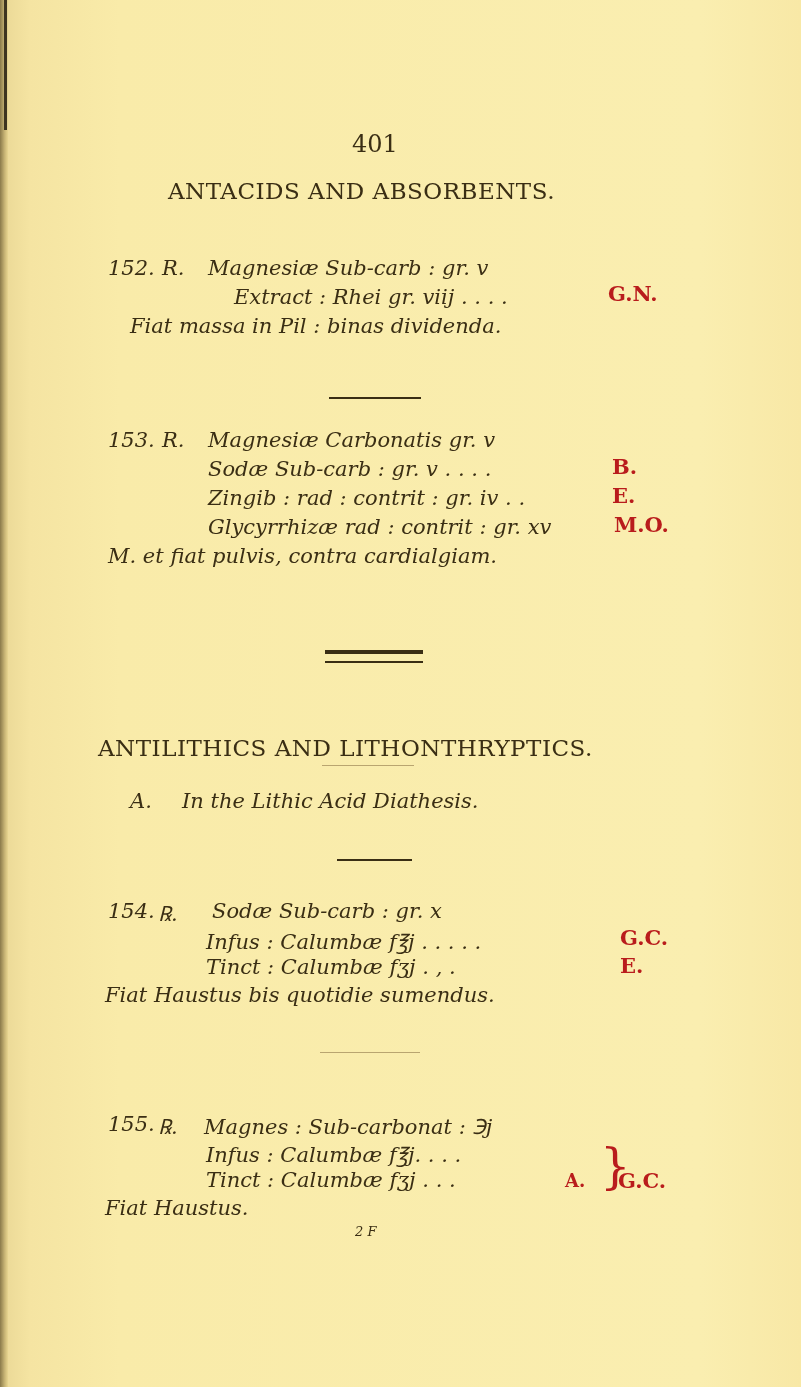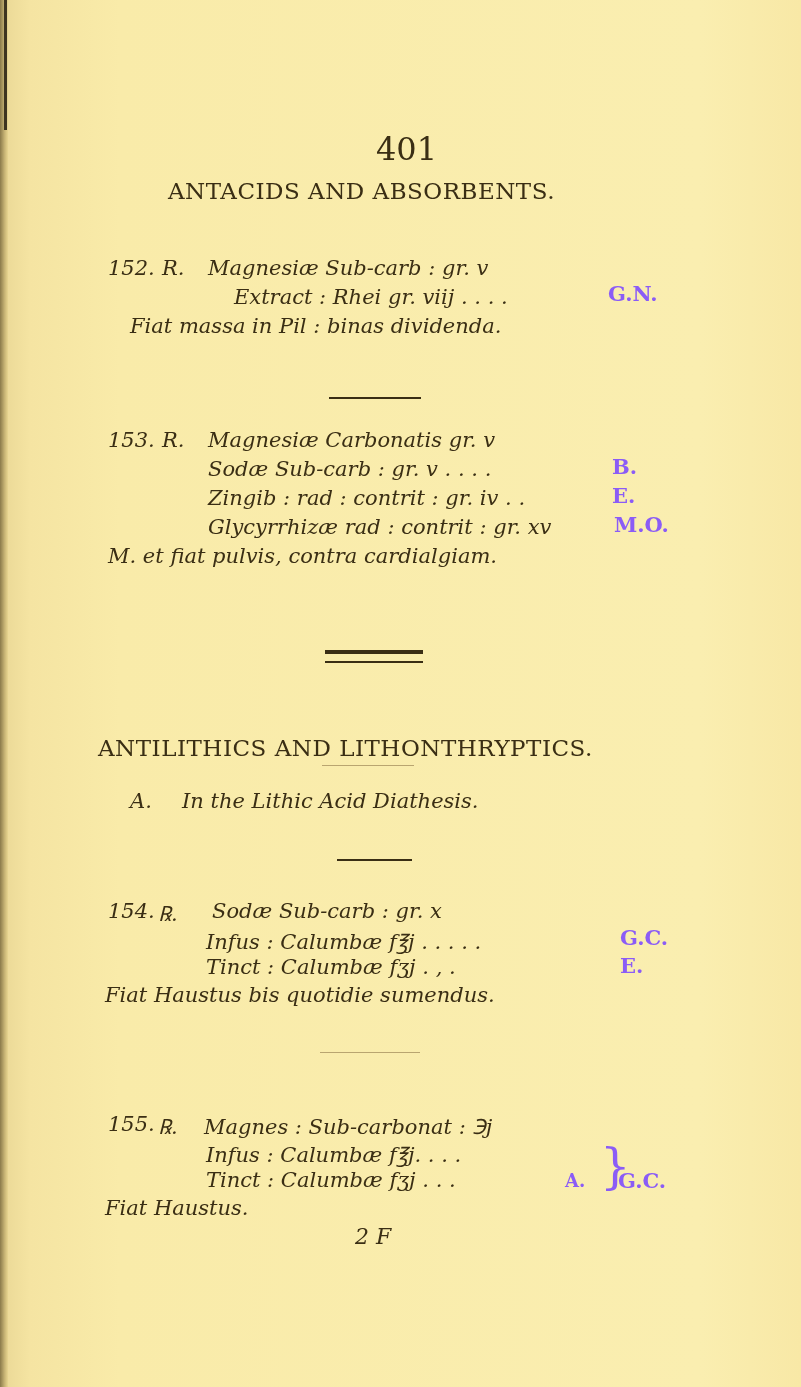--- a/index.html
+++ b/index.html
@@ -11,24 +11,24 @@
     color: #3a2e14;
   }
   .gutter {
     position: absolute; left: 0; top: 0; width: 8px; height: 1387px;
     background: linear-gradient(90deg, #8a7a4a, #c9b676 60%, #e8d690);
   }
   .gutter-dark {
     position: absolute; left: 4px; top: 0; width: 3px; height: 130px; background: #3d3420;
   }
   .abs { position: absolute; white-space: nowrap; }
-  .page-no { left: 352px; top: 130px; font-size: 32px; margin-left: 24px; }
+  .page-no { left: 352px; top: 130px; font-size: 24px; }
   .heading { font-size: 23px; letter-spacing: 0.5px; }
   .txt { font-size: 21px; font-style: italic; }
-  .red { color: #8b5cf6; font-weight: bold; font-size: 21px; font-family: "DejaVu Serif", serif; }
+  .red { color: #b91c1c; font-weight: bold; font-size: 21px; font-family: "DejaVu Serif", serif; }
   .ital { font-style: italic; }
   .rule { position: absolute; height: 2px; background: #3a2e14; }
   .rule.thick { height: 4px; }
   .rule.faint { height: 1px; background: #b9a570; }
   .brace { font-size: 48px; font-weight: normal; line-height: 1; }
 </style>
 </head>
 <body>
 
 <div class="gutter"></div>
@@ -92,13 +92,13 @@
   <div class="abs txt" style="left:158px; top:1112px;">℞.</div>
   <div class="abs txt" style="left:204px; top:1112px;">Magnes : Sub-carbonat : ℈j</div>
   <div class="abs txt" style="left:206px; top:1140px;">Infus : Calumbæ f℥j.  .  .  .</div>
   <div class="abs txt" style="left:206px; top:1168px;">Tinct : Calumbæ fʒj  .  .  .</div>
   <div class="abs red" style="left:565px; top:1170px; font-size:18px;">A.</div>
   <div class="abs red brace" style="left:600px; top:1142px;">}</div>
   <div class="abs red" style="left:618px; top:1168px;">G.C.</div>
   <div class="abs txt" style="left:105px; top:1196px;">Fiat Haustus.</div>
 </div>
 
-<div class="abs txt" style="left:355px; top:1224px; font-size:22px;">2 F</div>
+<div class="abs txt" style="left:355px; top:1224px; font-size:13px;">2 F</div>
 
 </body></html>

